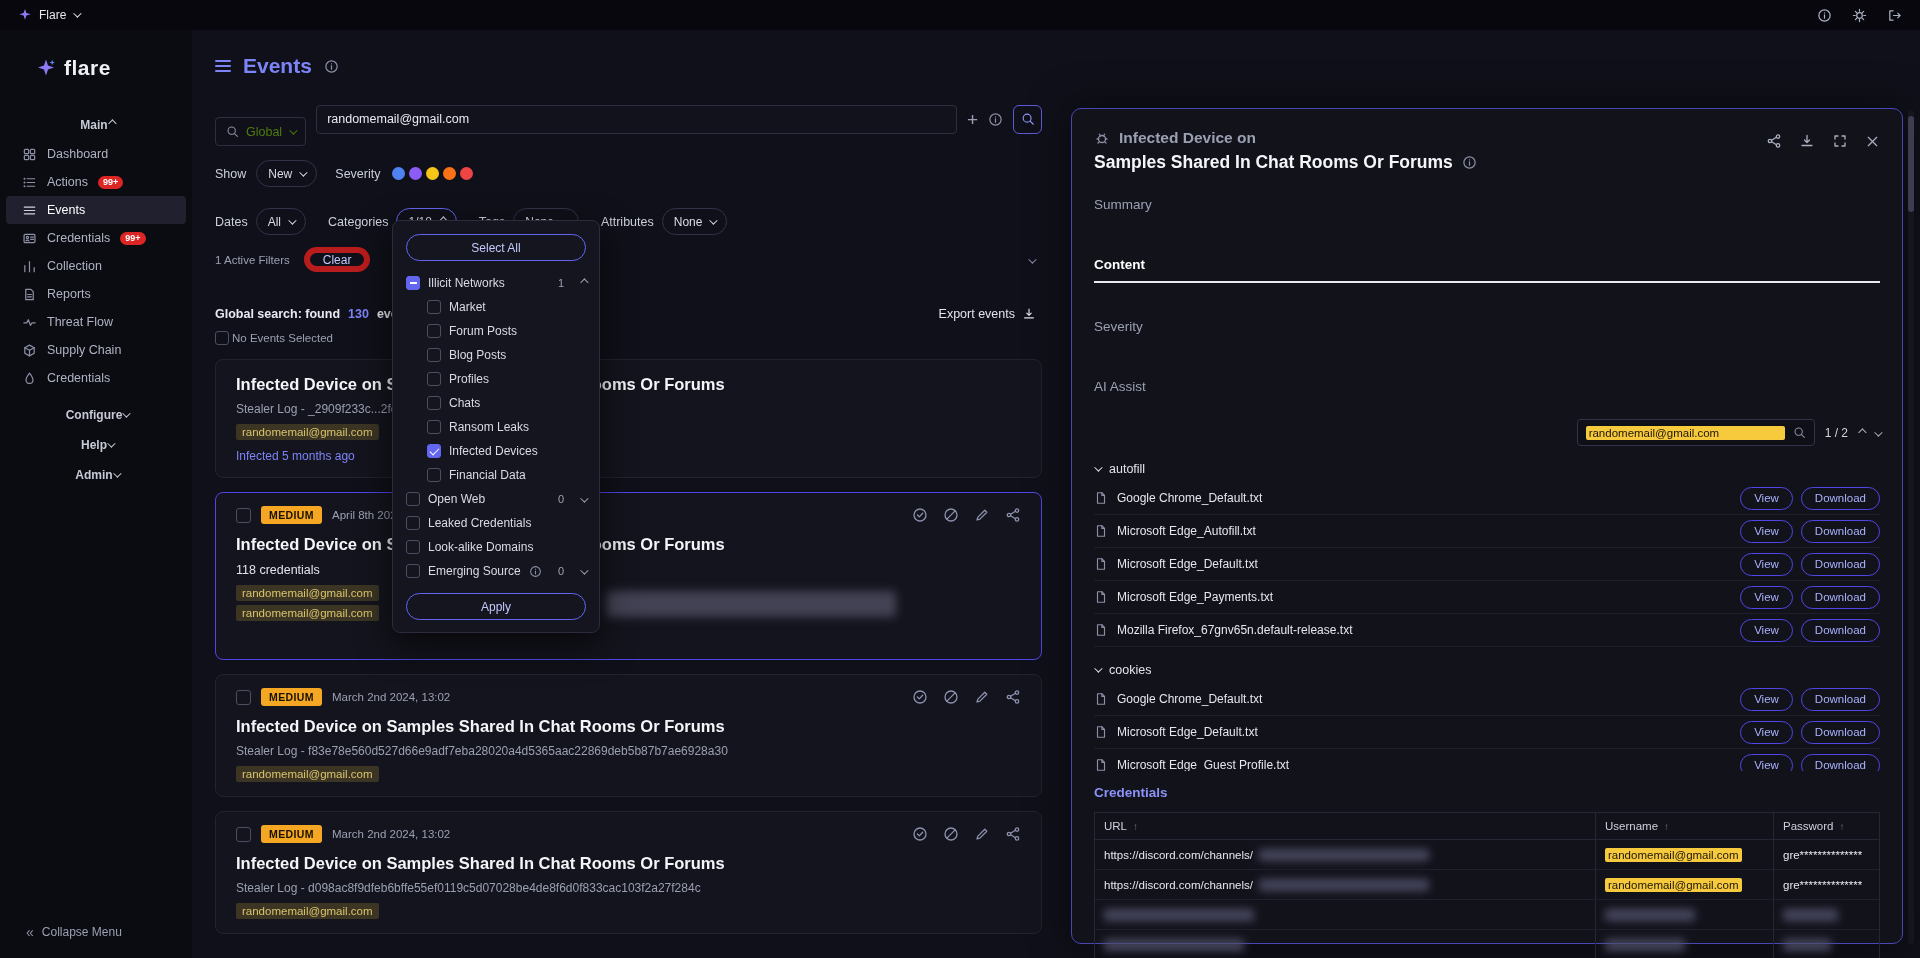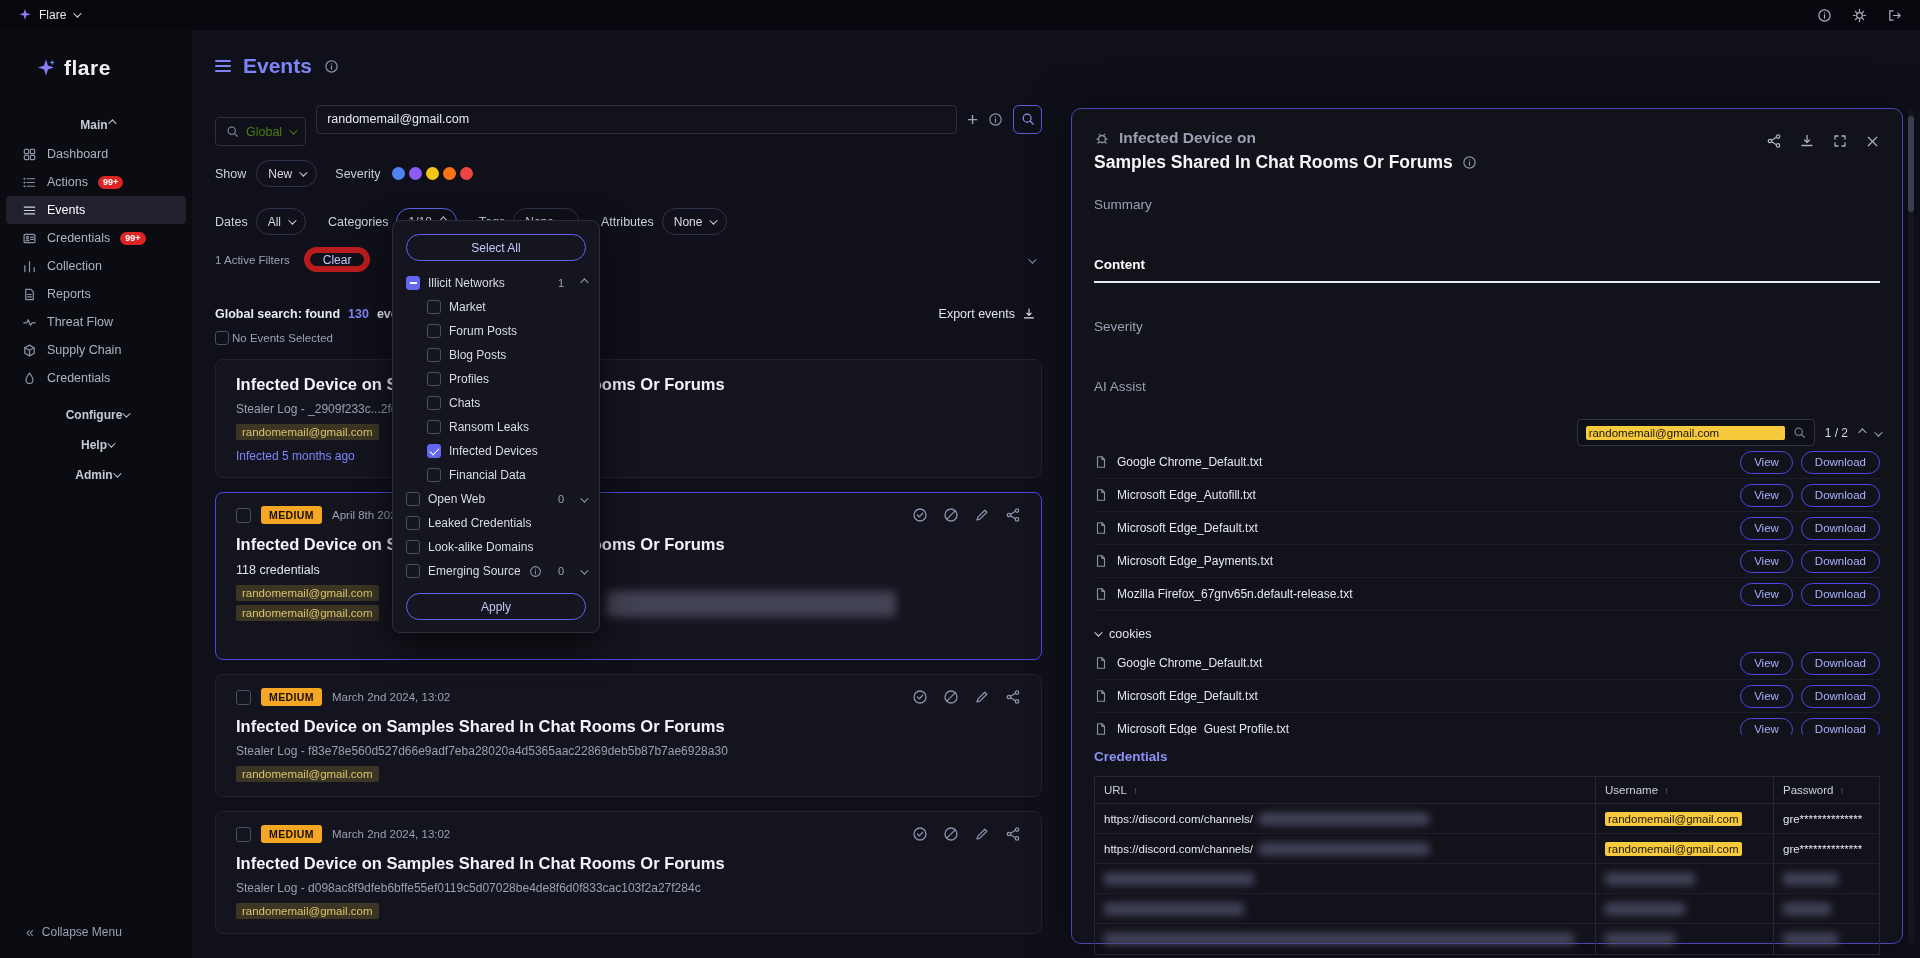--- a/index.html
+++ b/index.html
@@ -700,20 +700,24 @@
             <circle cx="7" cy="7" r="4.5"></circle>
             <path d="M10.5 10.5L14 14"></path>
           </svg>
       </span>
     </div>
     <span class="d-counter">1 / 2</span>
     <span><i class="chev up"></i></span>
     <span><i class="chev down"></i></span>
   </div>
 
+  <div class="sect-head">
+    <i class="chev down"></i>
+    <span>autofill</span>
+  </div>
 
   <div class="file-row">
     <span class="muted-ic">
         <svg class="ic" width="14" height="14" viewBox="0 0 16 16">
           <path d="M4 2h5l3 3v9H4z"></path>
           <path d="M9 2v3h3"></path>
         </svg>
       </span>
     <span>Google Chrome_Default.txt</span>
     <span class="file-actions">

